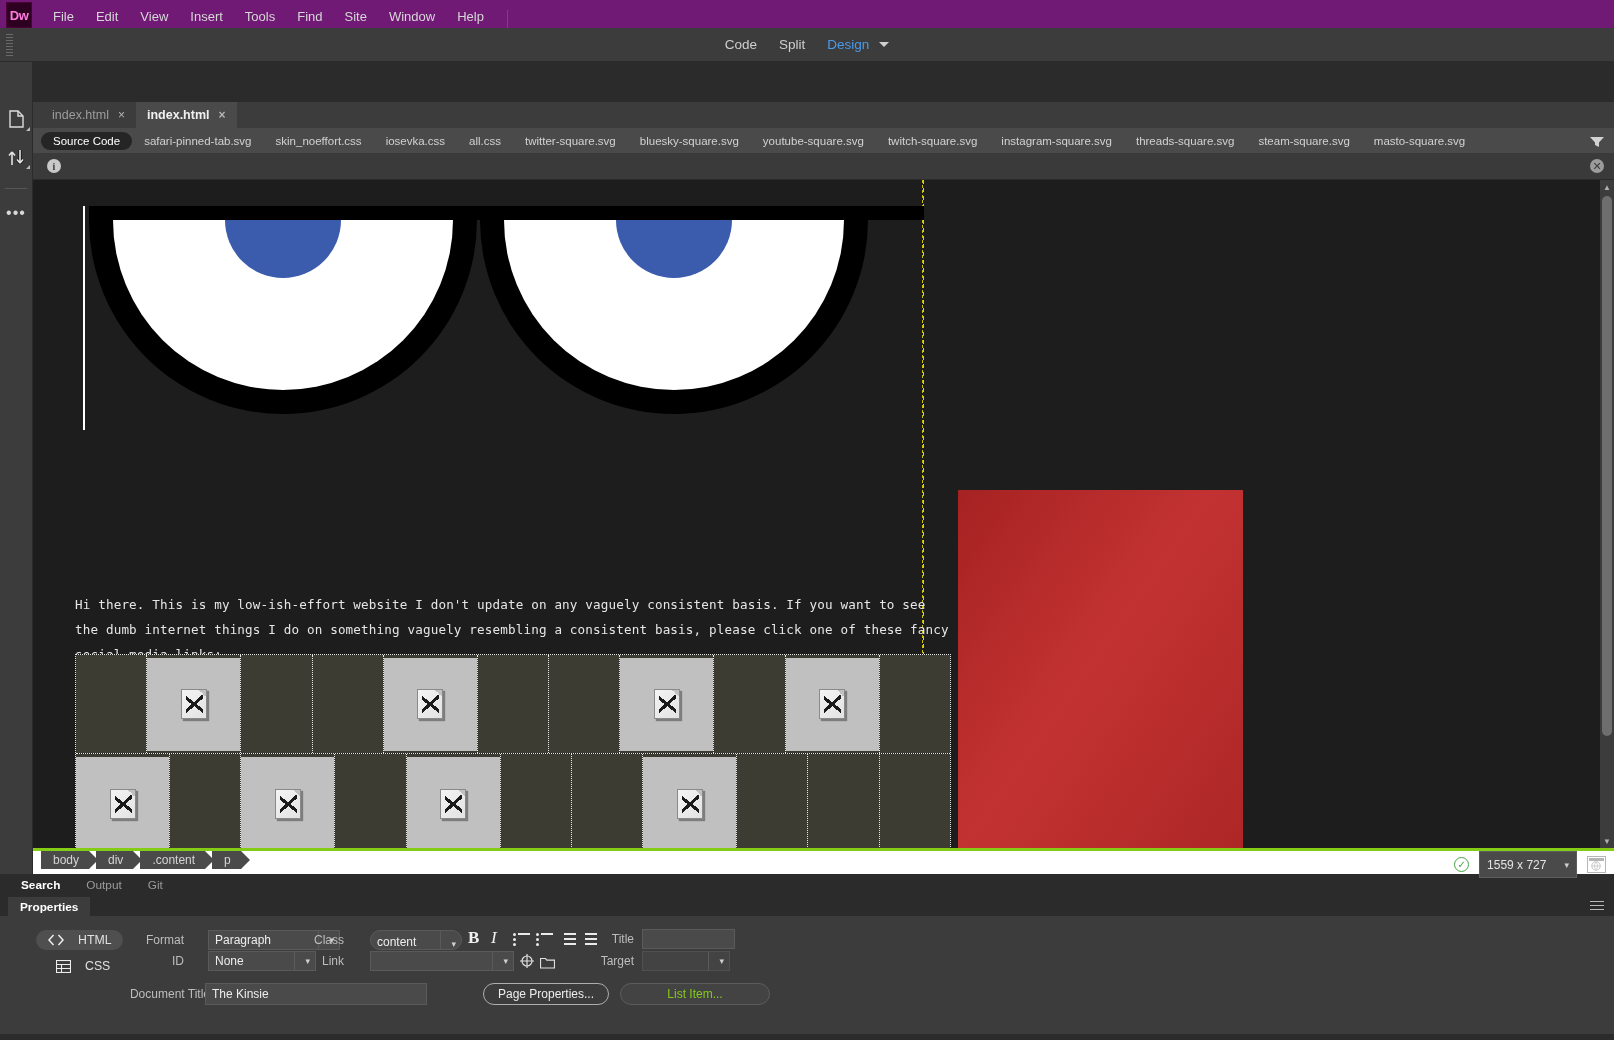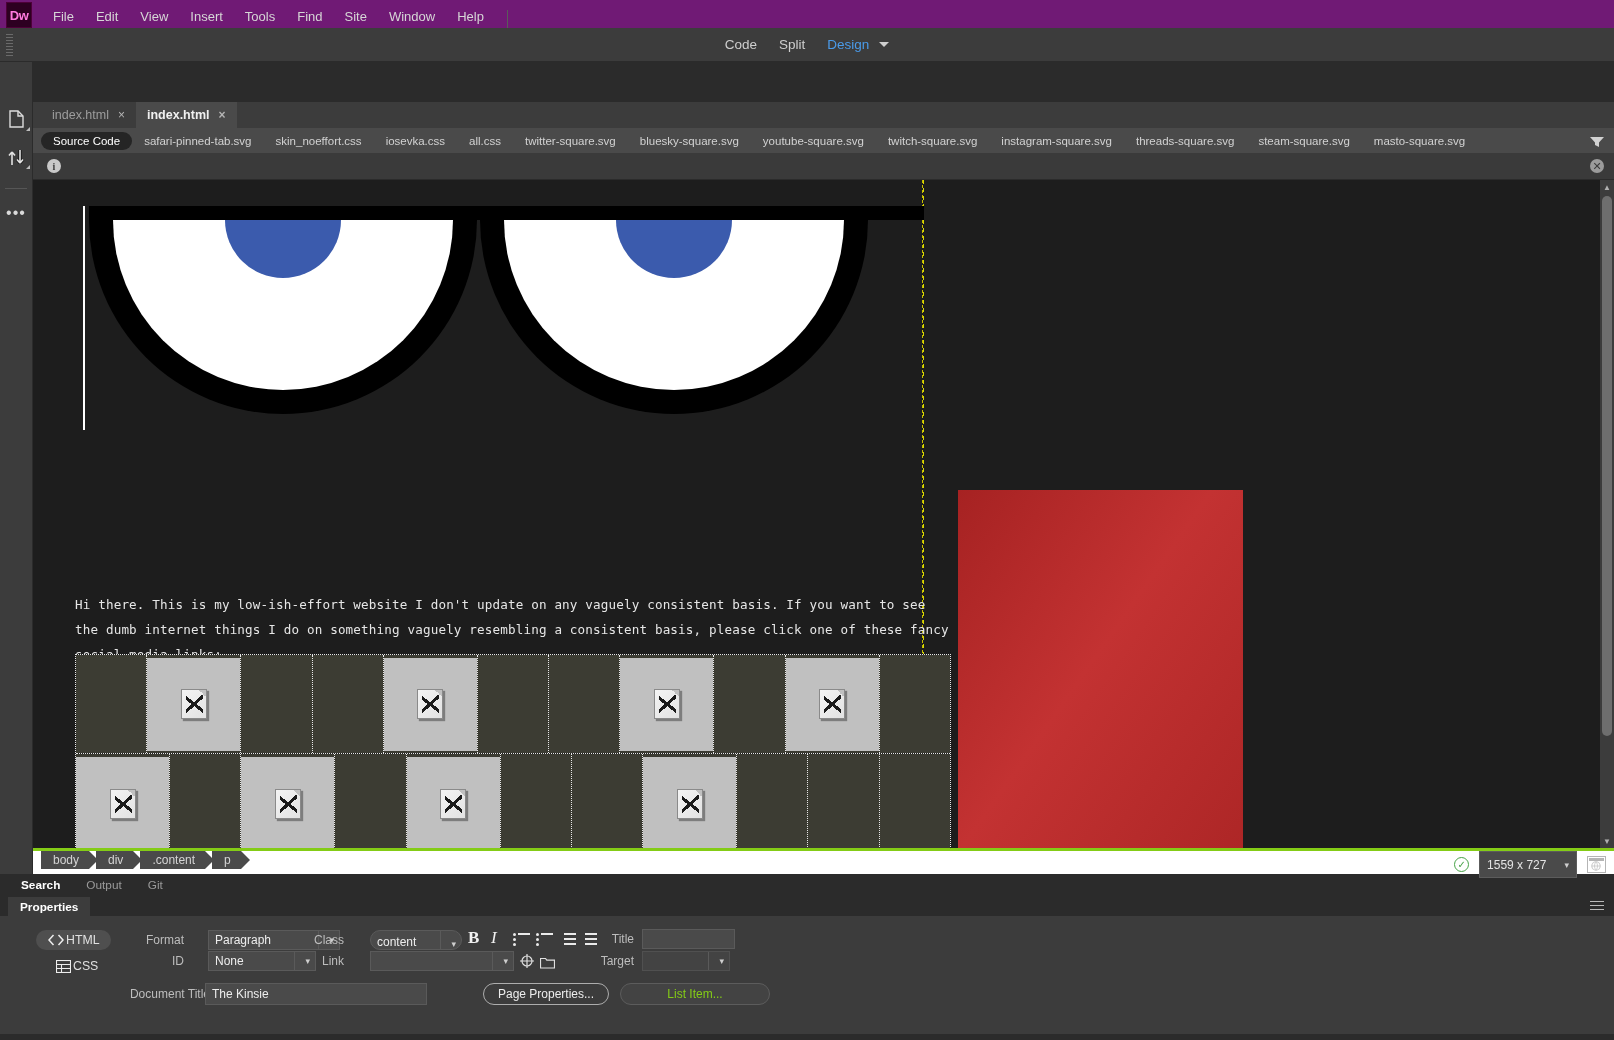--- a/index.html
+++ b/index.html
@@ -285,21 +285,21 @@
     font-size: 11.8px; color: #ffffff; font-weight: bold; background: #3c3c3c;
     padding: 3px 12px;
   }
   #props-menu {
     position: absolute; right: 10px; top: 4px; width: 14px; height: 11px;
     background-image: repeating-linear-gradient(to bottom,#b9b9b9 0 1px,transparent 1px 4px);
   }
   #props-body { position: relative; height: 119px; }
 
   .hcss-btn {
-    position: absolute; display: flex; align-items: center; gap: 2px;
+    position: absolute; display: flex; align-items: center; gap: 14px;
     font-size: 12.3px; color: #e0e0e0; padding: 3px 12px; border-radius: 11px;
   }
   #btn-html { left: 36px; top: 14px; background: #4f4f4f; }
   #btn-css { left: 44px; top: 40px; }
 
   .plabel {
     position: absolute; font-size: 12px; color: #bdbdbd; text-align: right;
   }
   .pfield {
     position: absolute; background: #4a4a4a; border: 1px solid #5a5a5a;

